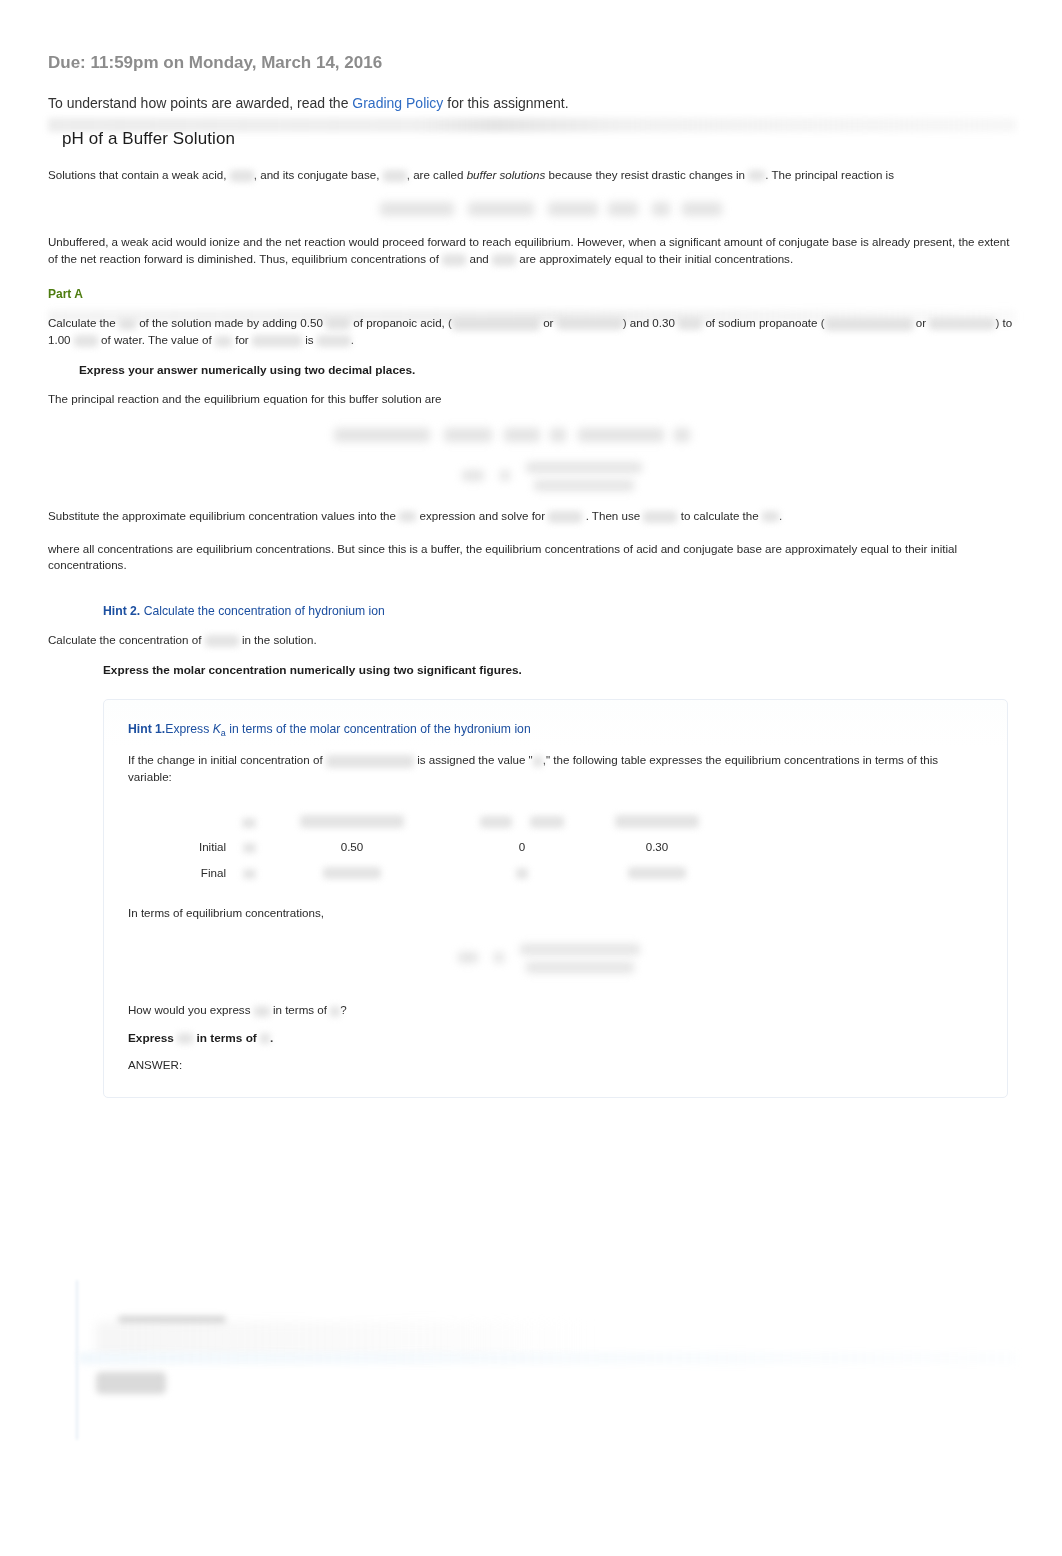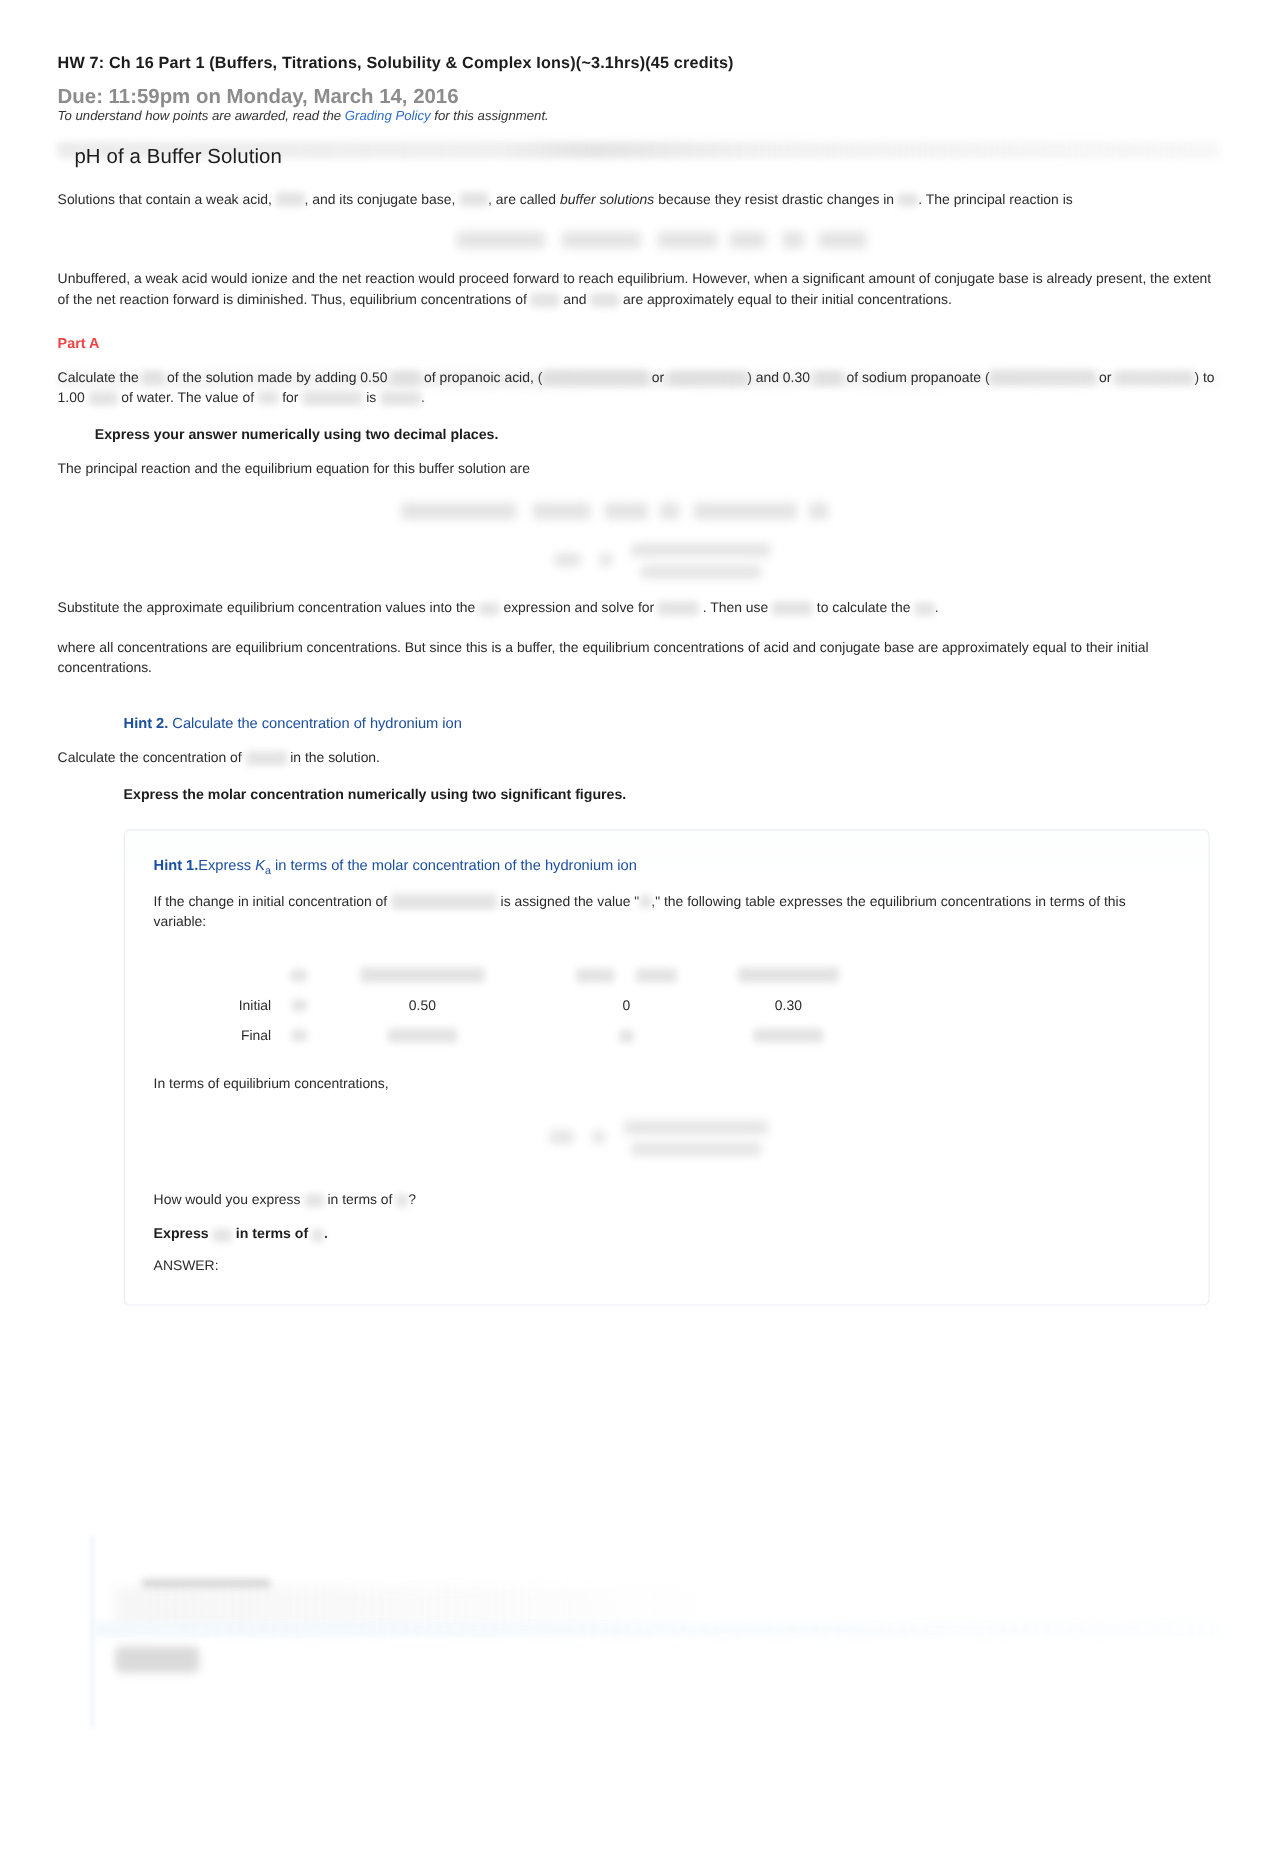--- a/index.html
+++ b/index.html
@@ -25,24 +25,23 @@
     letter-spacing: 0.01em;
     line-height: 1.3;
   }
   .assign-due {
     font-size: 17px;
     font-weight: bold;
     color: #8c8c8c;
     margin-top: 9px;
   }
   .assign-policy {
-    font-size: 11px;
+    font-size: 14px;
     color: #333333;
-    margin-top: 0;
-    font-style: italic;
+    margin-top: 22px;
   }
   .assign-policy a {
     color: #2f6cc4;
     text-decoration: none;
   }
 
   
   .ghost-strip {
     position: absolute;
     left: 48px;
@@ -75,21 +74,21 @@
     color: #2a2a2a;
     margin: 18px 0 0 0;
   }
   p.para.tight { margin-top: 16px; }
 
   .em { font-style: italic; }
 
   .part-label {
     font-size: 12px;
     font-weight: bold;
-    color: #ef4444;
+    color: #4d7c0f;
     margin-top: 20px;
   }
 
   .indent1 { margin-left: 31px; }
   .indent2 { margin-left: 55px; }
 
   .bold-instruction {
     font-size: 11.8px;
     font-weight: bold;
     color: #1c1c1c;
@@ -214,21 +213,20 @@
     background: linear-gradient(90deg, rgba(240,247,252,.9), rgba(250,252,254,.5));
     filter: blur(3px);
   }
 </style>
 </head>
 <body>
 
 <div class="page">
 
   <div class="assign-header">
-    <div class="assign-title">HW 7: Ch 16 Part 1 (Buffers, Titrations, Solubility &amp; Complex Ions)(~3.1hrs)(45 credits)</div>
     <div class="assign-due">Due: 11:59pm on Monday, March 14, 2016</div>
     <div class="assign-policy">
       <span>To understand how points are awarded, read the </span><a href="#">Grading Policy</a><span> for this assignment.</span>
     </div>
   </div>
 
   <div class="ghost-strip s1"></div>
   <div class="ghost-strip s2"></div>
 
   <div class="content">

